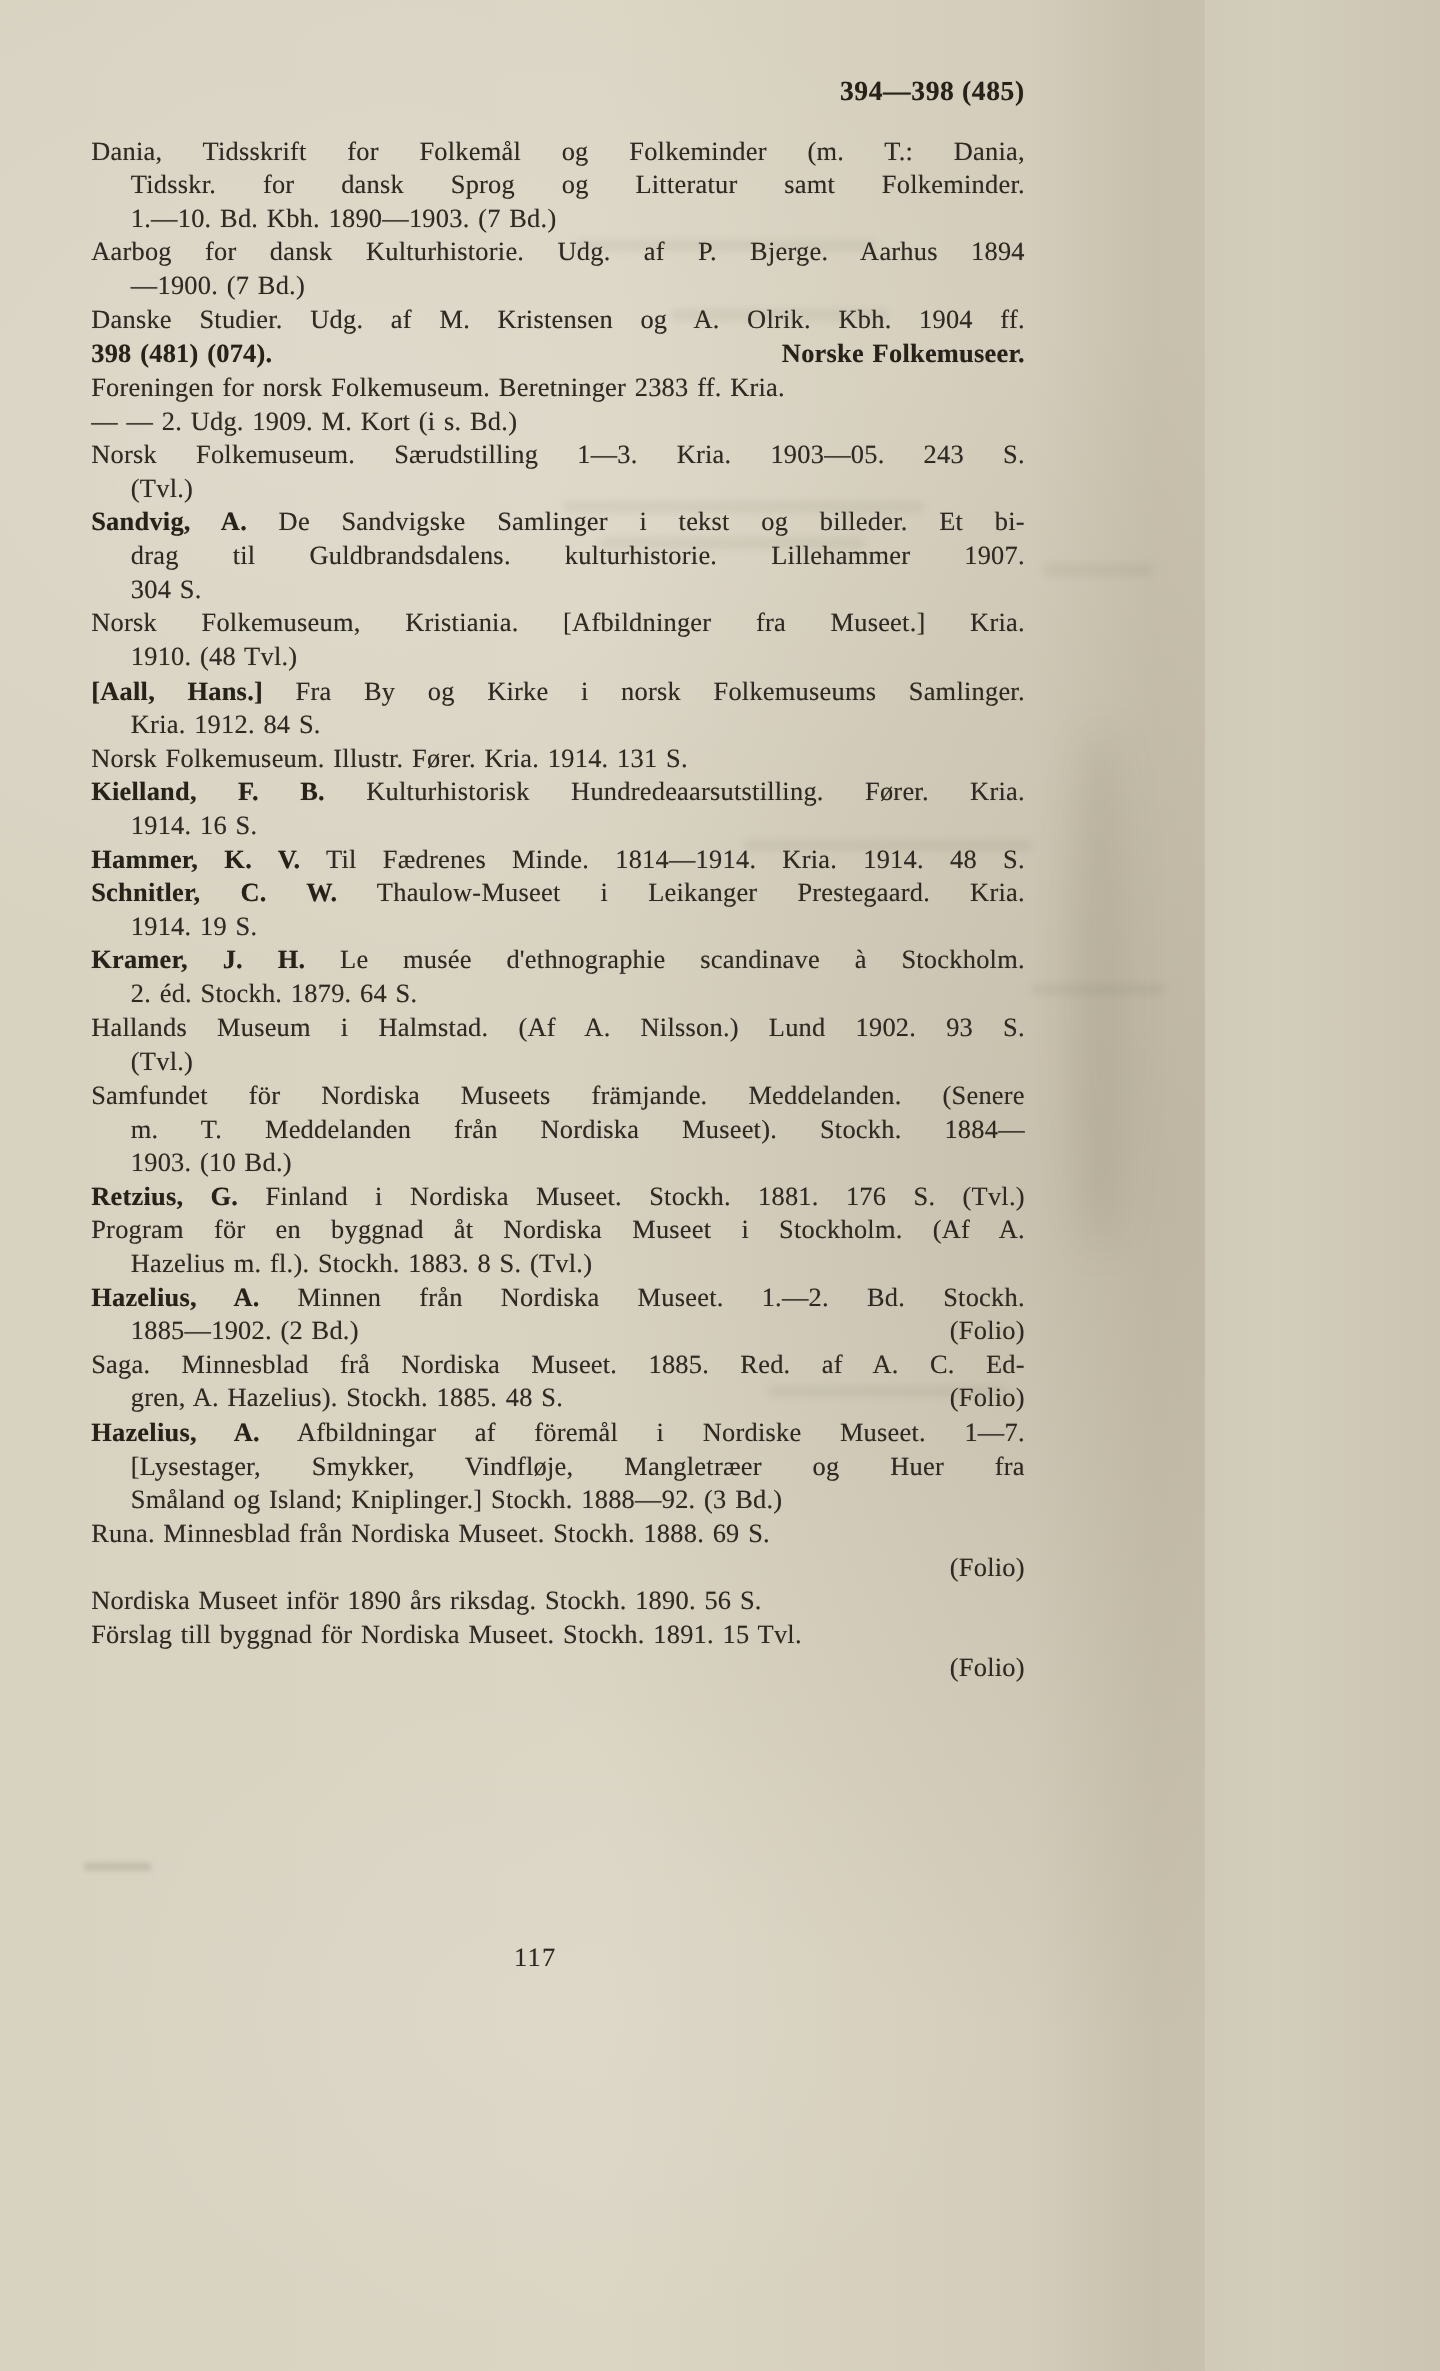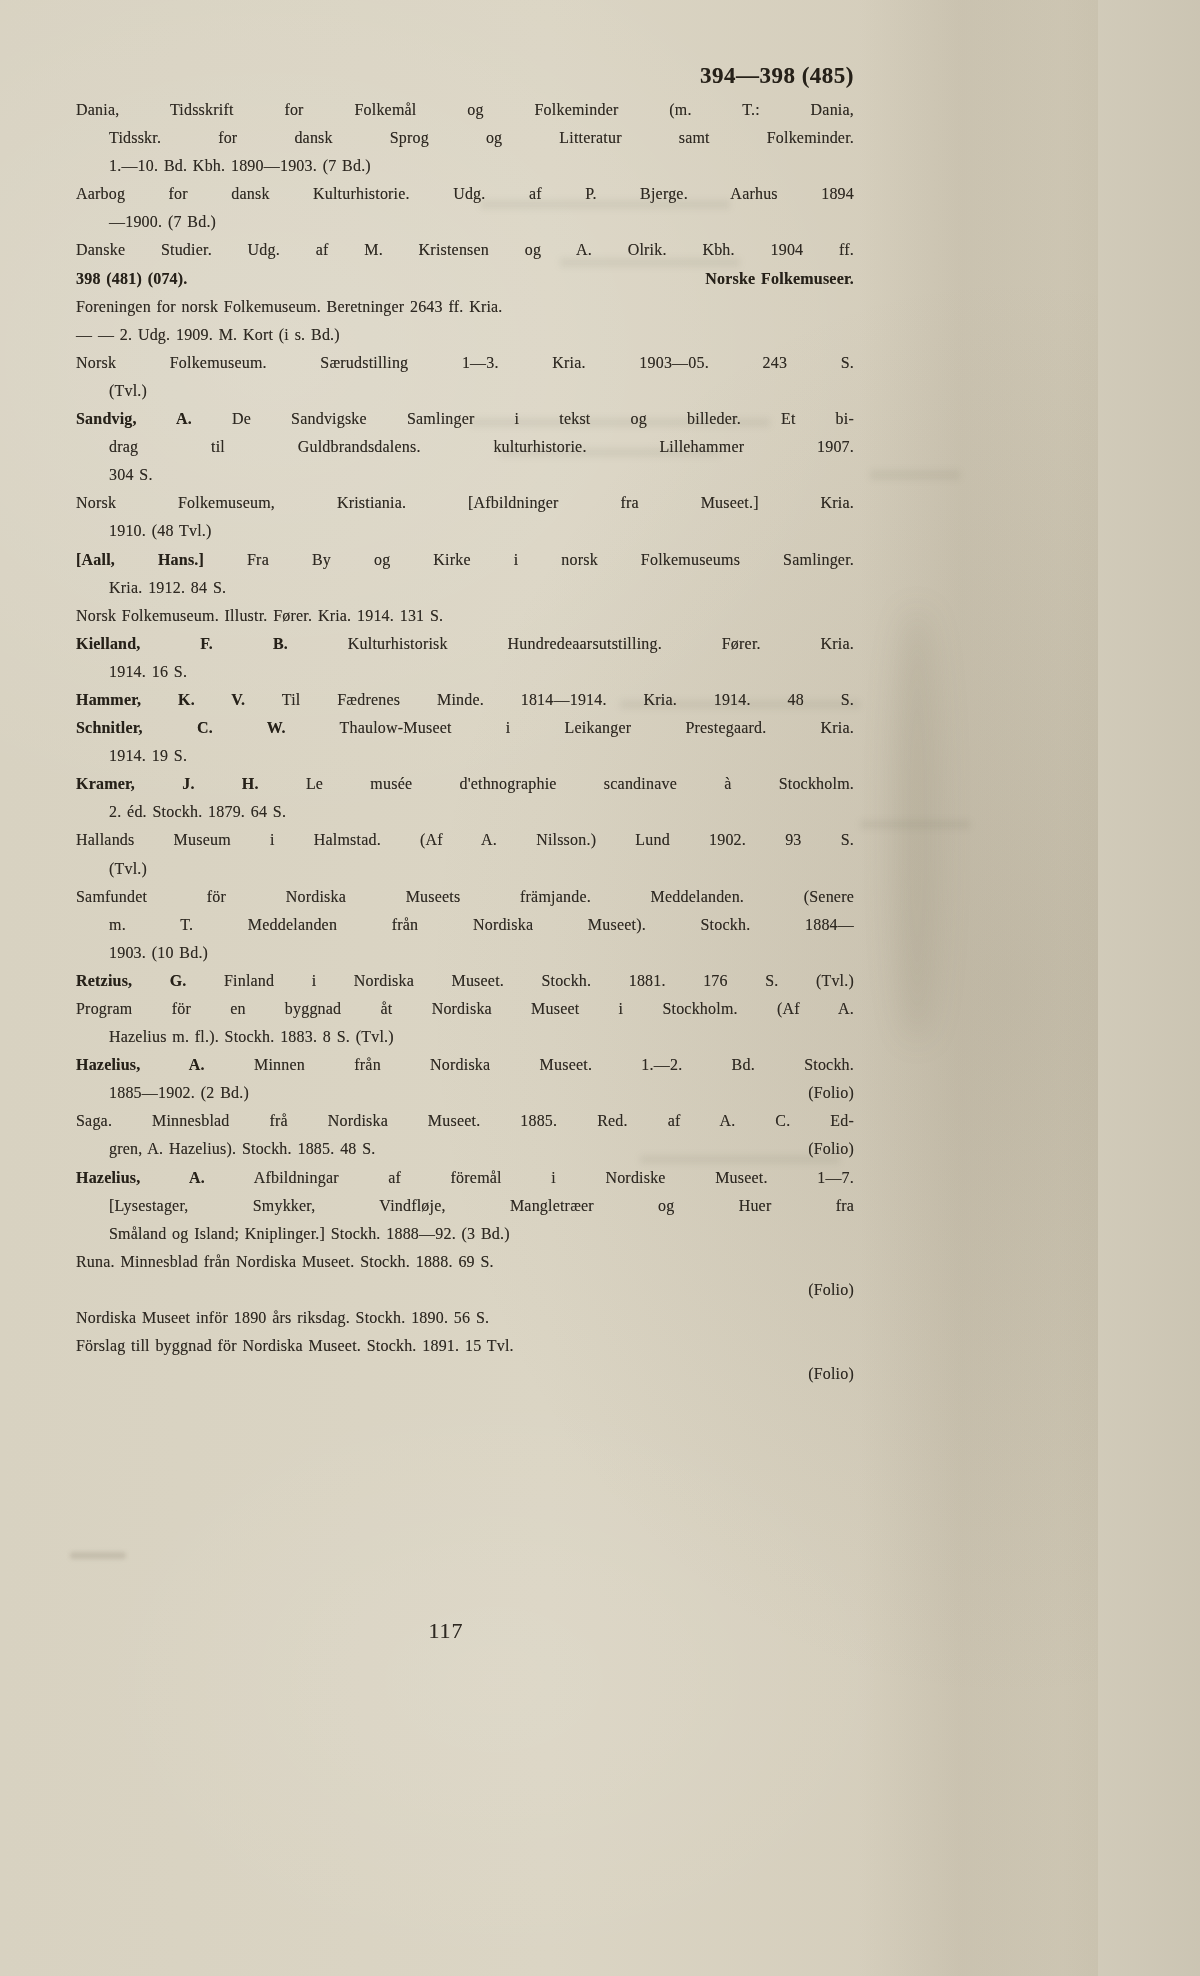--- a/index.html
+++ b/index.html
@@ -2,39 +2,39 @@
 <html><head>
 <meta charset="utf-8">
 <style>
   * { box-sizing: border-box; }
   html, body { margin: 0; padding: 0; }
   body {
     width: 1200px; height: 1976px; overflow: hidden;
     background: #d8d2c1;
   }
   .page {
-    position: relative; width: 1098px; height: 1976px;
+    position: relative; width: 1004px; height: 1976px;
     background:
       radial-gradient(ellipse 1000px 800px at 25% 18%, rgba(255,255,255,0.14), rgba(255,255,255,0) 60%),
       radial-gradient(ellipse 900px 1100px at 92% 50%, rgba(116,104,82,0.13), rgba(116,104,82,0) 65%),
       radial-gradient(ellipse 700px 500px at 45% 85%, rgba(255,255,255,0.08), rgba(255,255,255,0) 60%),
       linear-gradient(90deg, #d8d2c1 0%, #dbd5c4 50%, #d4cdbb 85%, #d0c9b6 100%);
     font-family: "Liberation Serif", "DejaVu Serif", serif;
     color: #2e2922;
   }
   .text-col {
     position: absolute; left: 76px; top: 62px; width: 778px;
     text-shadow: 0 0 0.6px rgba(46,41,34,0.45);
   }
   .header {
     text-align: right; font-weight: bold; font-size: 23px;
     line-height: 28px; letter-spacing: 0.5px; color: #262119;
   }
   .entries {
-    margin-top: 6px; font-size: 16px; line-height: 28.1px;
+    margin-top: 22px; font-size: 22px; line-height: 28.1px;
     letter-spacing: 0.2px; word-spacing: 1.5px;
   }
   .entry { margin: 0; }
   .line { position: relative; min-height: 28.1px; text-align: left; }
   .line.indent { padding-left: 33px; }
   .line.justify { text-align: justify; text-align-last: justify; }
   .b { font-weight: bold; color: #262119; }
   .right-note { position: absolute; right: 0; top: 0; font-family: Liberation Serif, serif; }
   .section-row {
     display: flex; justify-content: space-between;
@@ -99,21 +99,21 @@
           <div class="line indent"><span>—1900. (7 Bd.)</span></div>
         </div>
         <div class="entry">
           <div class="line justify"><span>Danske Studier. Udg. af M. Kristensen og A. Olrik. Kbh. 1904 ff.</span></div>
         </div>
         <div class="entry section-row">
           <span class="b">398 (481) (074).</span>
           <span class="b">Norske Folkemuseer.</span>
         </div>
         <div class="entry">
-          <div class="line"><span>Foreningen for norsk Folkemuseum. Beretninger 2643 ff. Kria.</span></div>
+          <div class="line"><span>Foreningen for norsk Folkemuseum. Beretninger 2383 ff. Kria.</span></div>
         </div>
         <div class="entry">
         </div>
         <div class="entry">
           <div class="line"><span>— — 2. Udg. 1909. M. Kort (i s. Bd.)</span></div>
         </div>
         <div class="entry">
           <div class="line justify"><span>Norsk Folkemuseum. Særudstilling 1—3. Kria. 1903—05. 243 S.</span></div>
           <div class="line indent"><span>(Tvl.)</span></div>
         </div>

